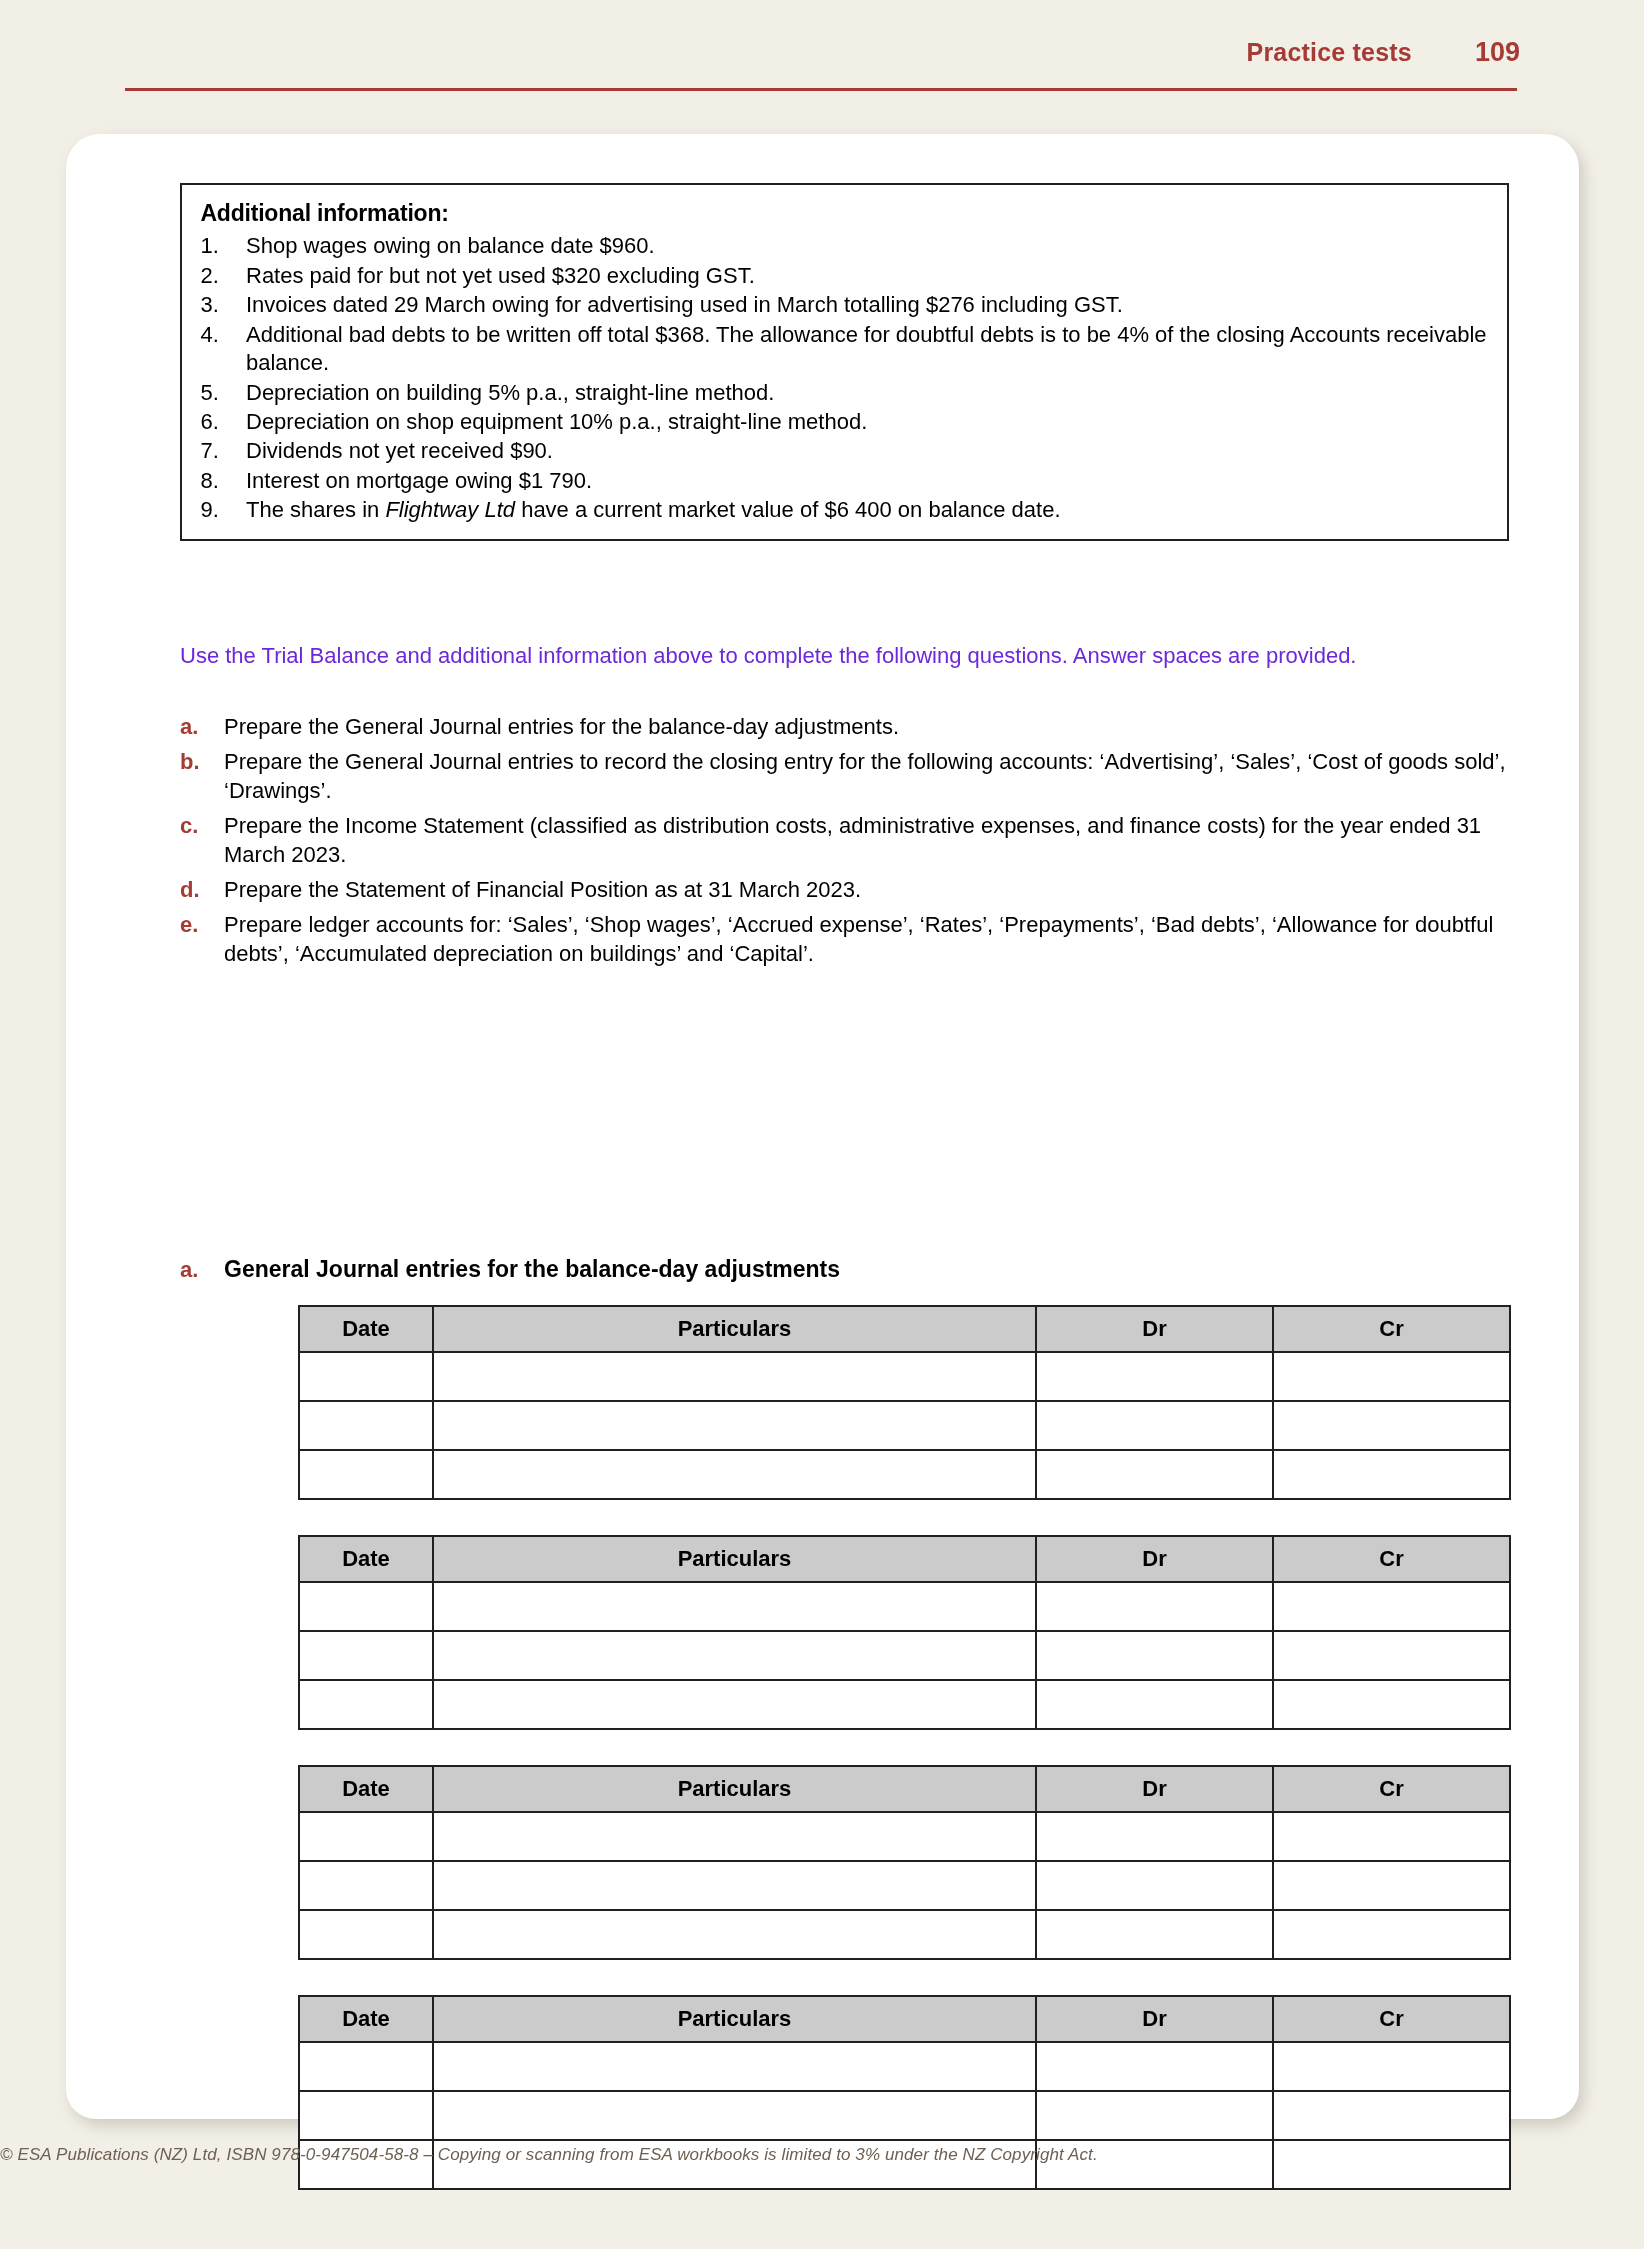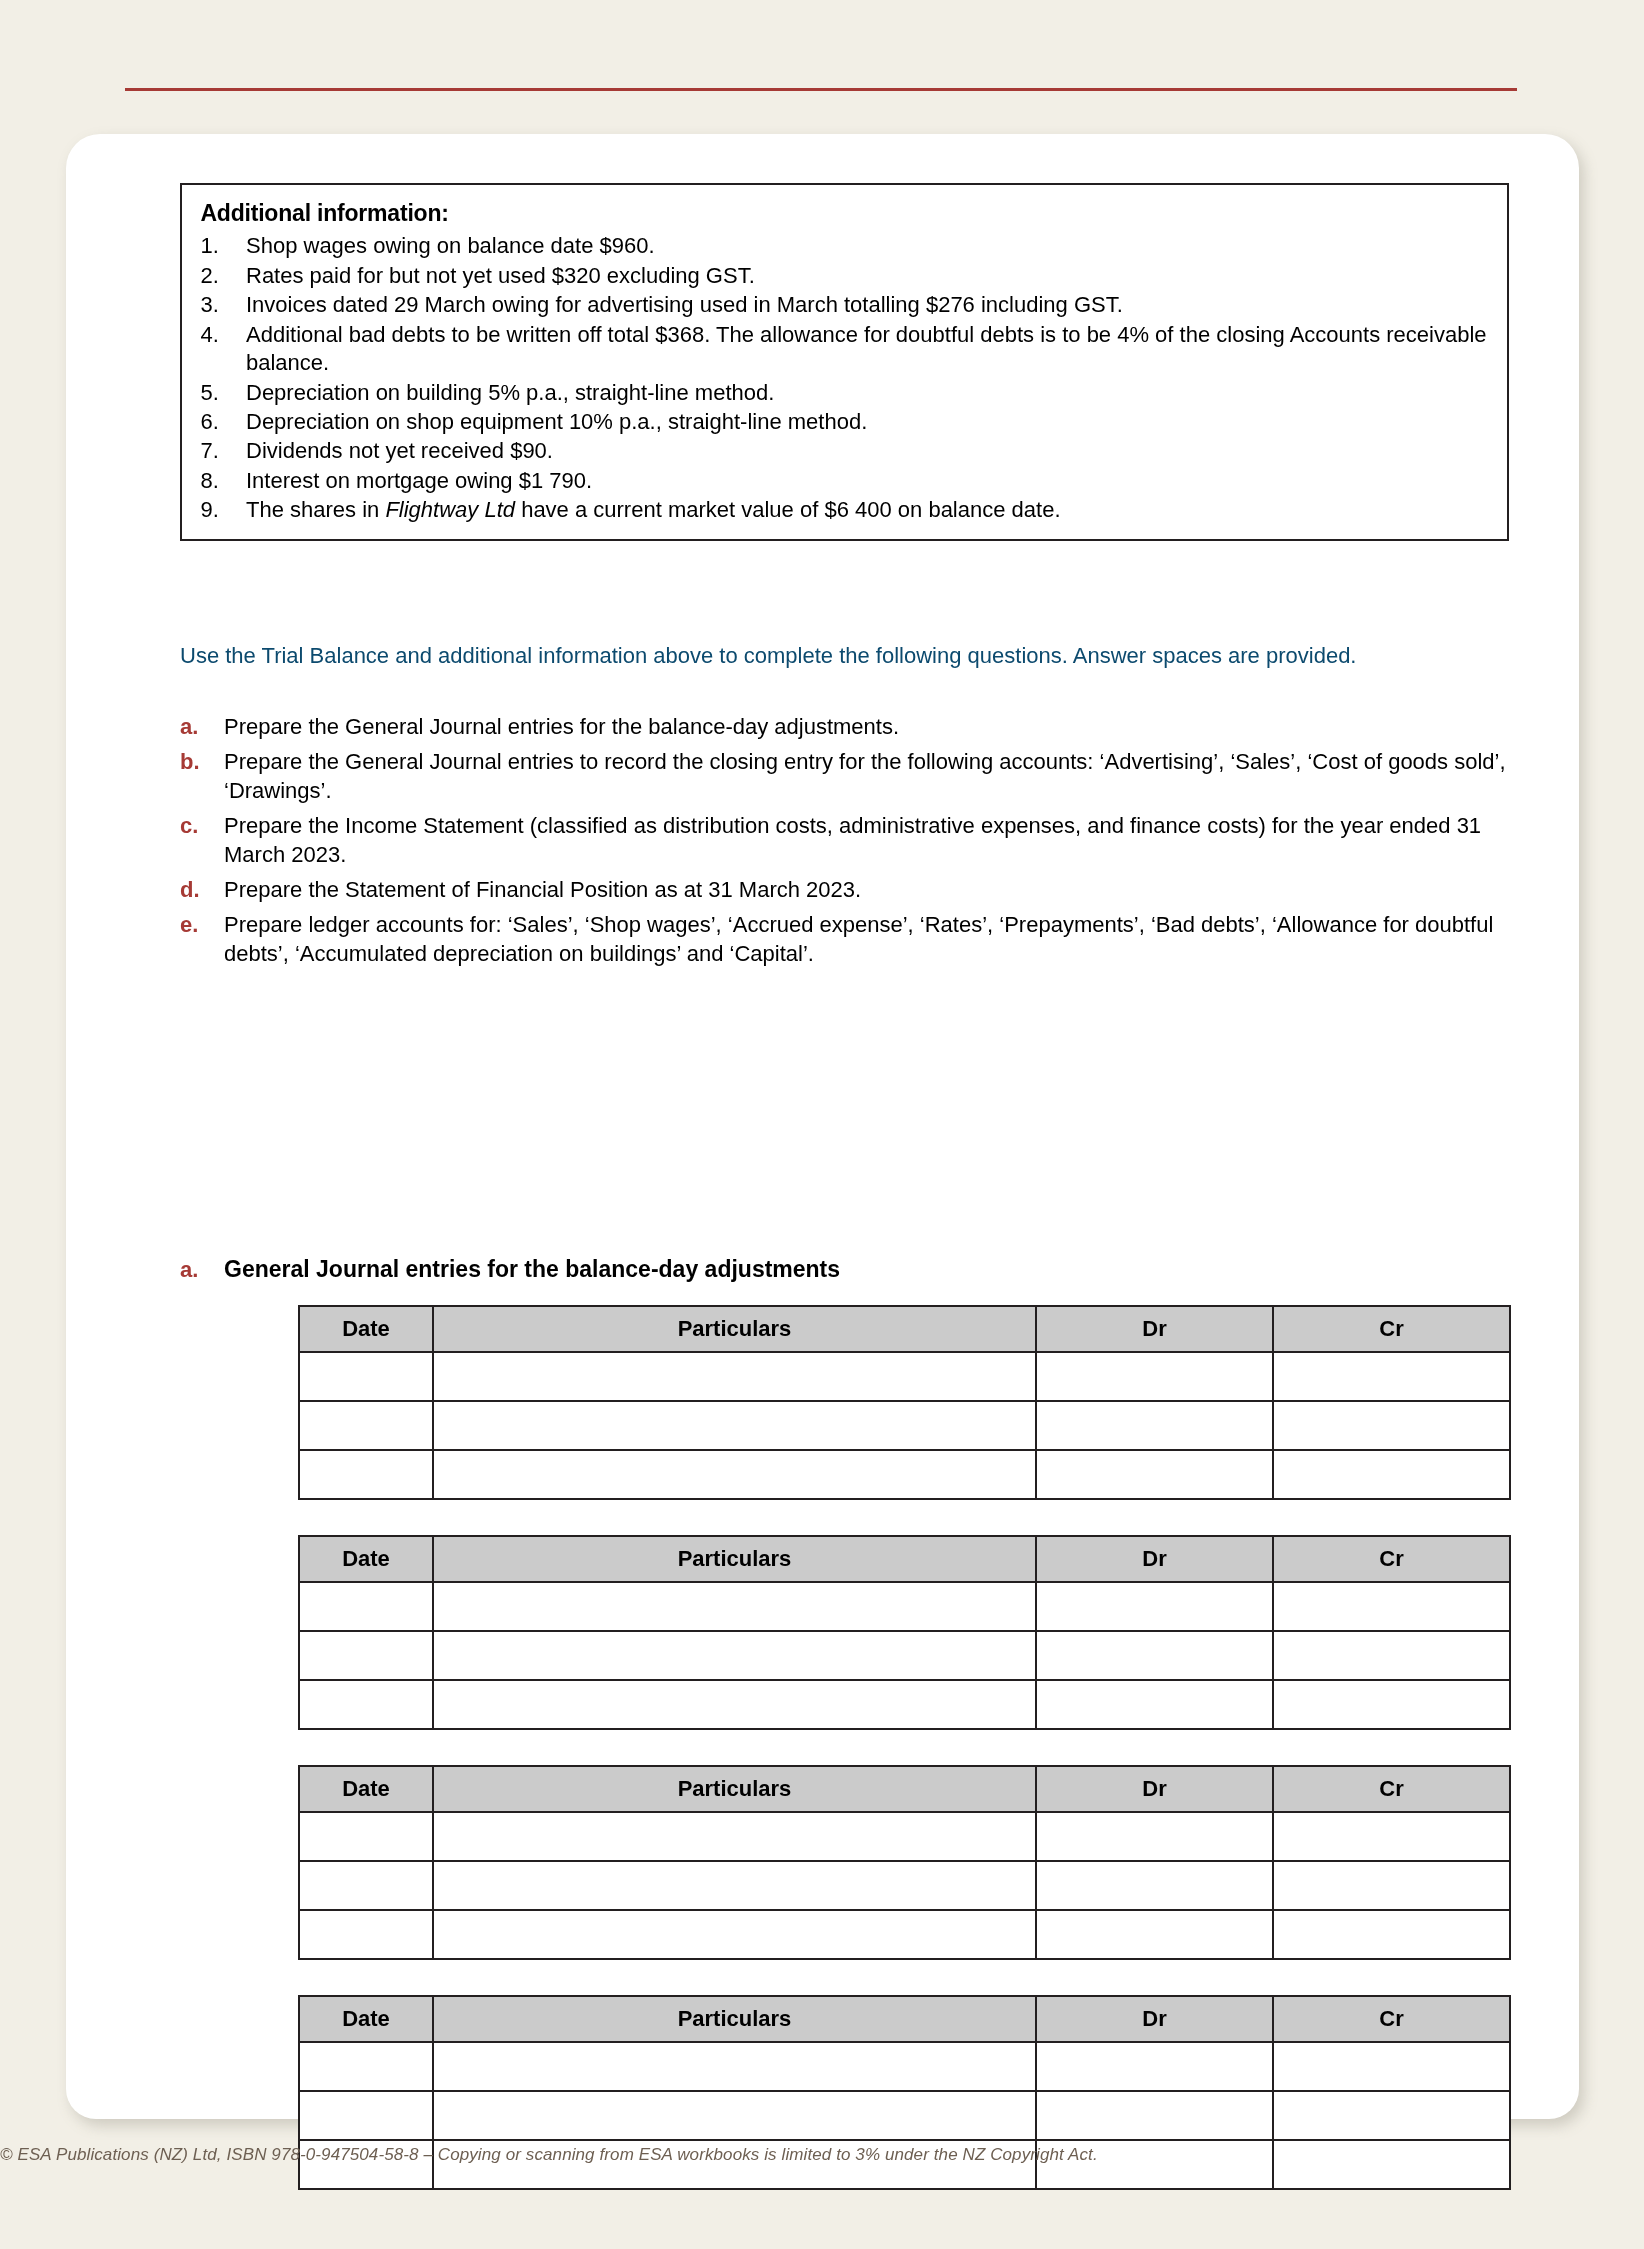--- a/index.html
+++ b/index.html
@@ -118,21 +118,21 @@
   }
 
   
   .lead-para {
     position: absolute;
     top: 507px;
     left: 114px;
     width: 1335px;
     font-size: 22px;
     line-height: 1.33;
-    color: #0c4a6e;
+    color: #6d28d9;
   }
 
   
   .task-list {
     position: absolute;
     top: 578px;
     left: 114px;
     width: 1344px;
     list-style: none;
     margin: 0;
@@ -221,20 +221,24 @@
     font-size: 17px;
     font-style: italic;
     color: #6d5f52;
     letter-spacing: 0.1px;
   }
 </style>
 </head>
 <body>
 
 <div class="page-header">
+  <div class="header-row">
+    <span class="header-title">Practice tests</span>
+    <span class="header-page-number">109</span>
+  </div>
   <div class="header-rule"></div>
 </div>
 
 <div class="page-card">
   <div class="content">
 
     <div class="info-box">
       <div class="info-title">Additional information:</div>
       <ul class="info-list" id="info-list">
           <li class="info-item">

